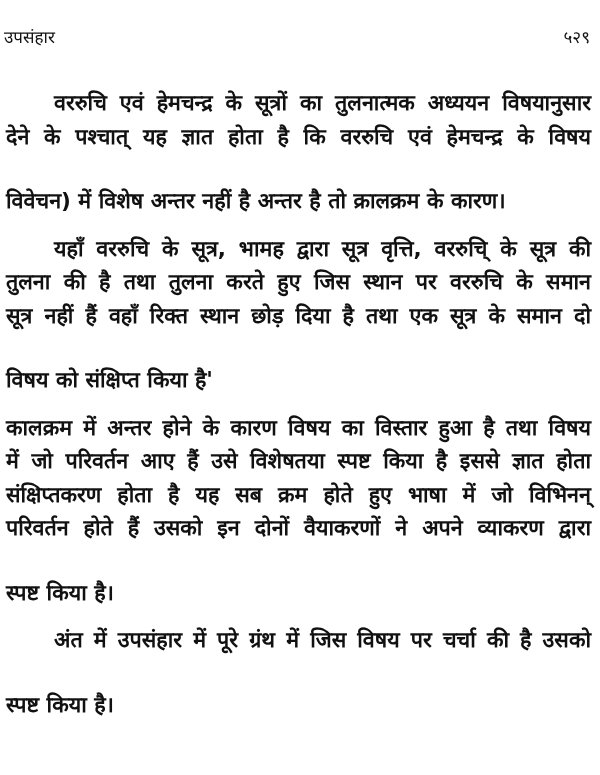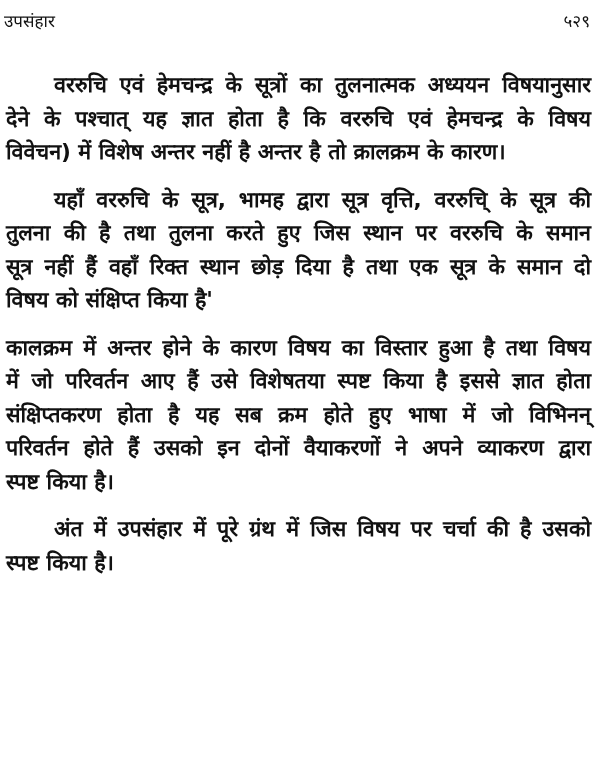--- a/index.html
+++ b/index.html
@@ -17,52 +17,53 @@
     }
     .page {
       position: absolute;
       left: 0;
       top: 0;
       width: 600px;
       height: 775px;
     }
     .running-head {
       position: absolute;
-      top: 7px;
+      top: 23px;
       left: 4px;
       right: 10px;
       height: 26px;
       display: flex;
       justify-content: space-between;
       align-items: center;
       font-size: 17px;
       font-weight: normal;
     }
     .body-text {
       position: absolute;
-      top: 68px;
+      top: 86px;
       left: 6px;
       width: 585px;
     }
     .para {
       margin: 0;
       font-size: 21.5px;
       font-weight: bold;
       line-height: 33.5px;
       text-align: justify;
       text-align-last: left;
     }
     .para .line {
       display: block;
       text-align: justify;
       text-align-last: justify;
       white-space: nowrap;
     }
     .para .line.last {
       text-align-last: left;
+      margin-top: 31px;
     }
     .para .line.first {
       padding-left: 48px;
     }
     .gap {
       height: 14px;
     }
   </style>
 </head>
 <body>

